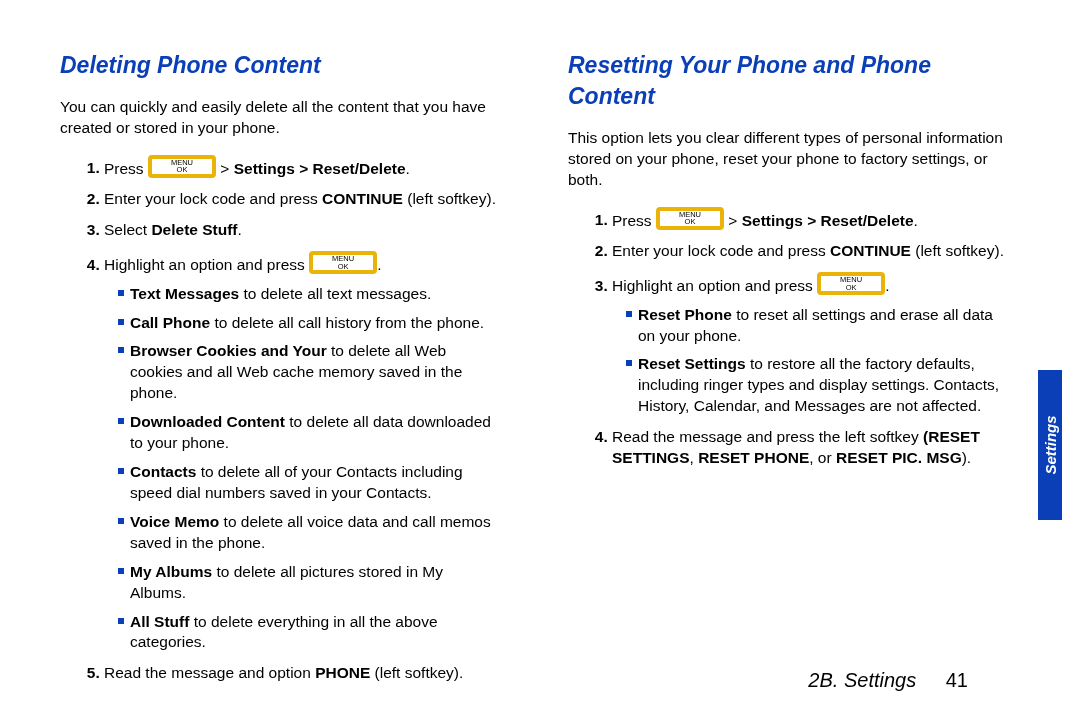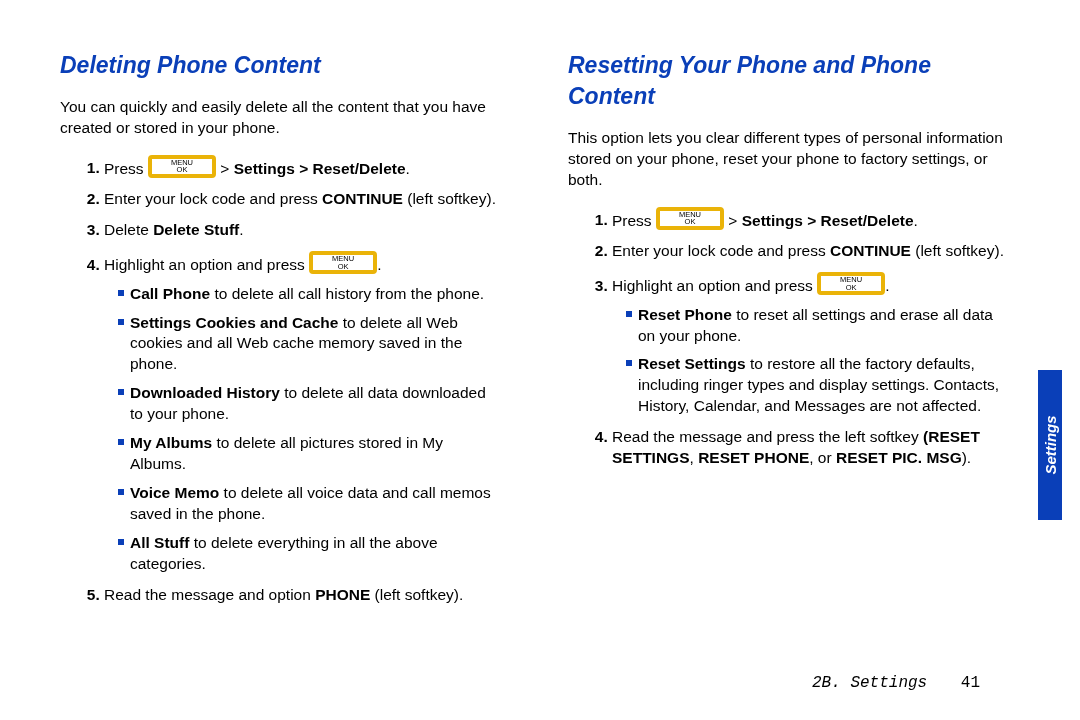--- a/index.html
+++ b/index.html
@@ -77,24 +77,23 @@
     line-height: 7.5px;
     text-align: center;
     vertical-align: 1px;
     font-weight: bold;
     font-family: Arial, sans-serif;
   }
   .menuok span { display: block; }
   .footer {
     position: absolute;
     bottom: 28px;
-    right: 100px;
+    right: 112px;
     font-style: italic;
-    font-size: 16px;
-    font-family: Liberation Mono, monospace;
+    font-size: 20px;
   }
   .footer .pnum {
     font-style: normal;
     margin-left: 24px;
   }
   .sidetab {
     position: absolute;
     right: 18px;
     top: 370px;
     width: 24px;
@@ -123,30 +122,32 @@
     <p class="intro">You can quickly and easily delete all the content that you have created or stored in your phone.</p>
 
     <ol class="steps">
       <li>
         <span>Press </span><span class="menuok"><span>MENU</span><span>OK</span></span><span> &gt; </span><b>Settings &gt; Reset/Delete</b><span>.</span>
       </li>
       <li>
         <span>Enter your lock code and press </span><b>CONTINUE</b><span> (left softkey).</span>
       </li>
       <li>
-        <span>Delete </span><b>Delete Stuff</b><span>.</span>
+        <span>Select </span><b>Delete Stuff</b><span>.</span>
       </li>
       <li>
         <span>Highlight an option and press </span><span class="menuok"><span>MENU</span><span>OK</span></span><span>.</span>
         <ul class="sub">
+          <li><b>Text Messages</b><span> to delete all text messages.</span></li>
           <li><b>Call Phone</b><span> to delete all call history from the phone.</span></li>
-          <li><b>Settings Cookies and Cache</b><span> to delete all Web cookies and all Web cache memory saved in the phone.</span></li>
-          <li><b>Downloaded History</b><span> to delete all data downloaded to your phone.</span></li>
+          <li><b>Browser Cookies and Your</b><span> to delete all Web cookies and all Web cache memory saved in the phone.</span></li>
+          <li><b>Downloaded Content</b><span> to delete all data downloaded to your phone.</span></li>
+          <li><b>Contacts</b><span> to delete all of your Contacts including speed dial numbers saved in your Contacts.</span></li>
+          <li><b>Voice Memo</b><span> to delete all voice data and call memos saved in the phone.</span></li>
           <li><b>My Albums</b><span> to delete all pictures stored in My Albums.</span></li>
-          <li><b>Voice Memo</b><span> to delete all voice data and call memos saved in the phone.</span></li>
           <li><b>All Stuff</b><span> to delete everything in all the above categories.</span></li>
         </ul>
       </li>
       <li>
         <span>Read the message and option </span><b>PHONE</b><span> (left softkey).</span>
       </li>
     </ol>
   </div>
 
   <div class="col">

